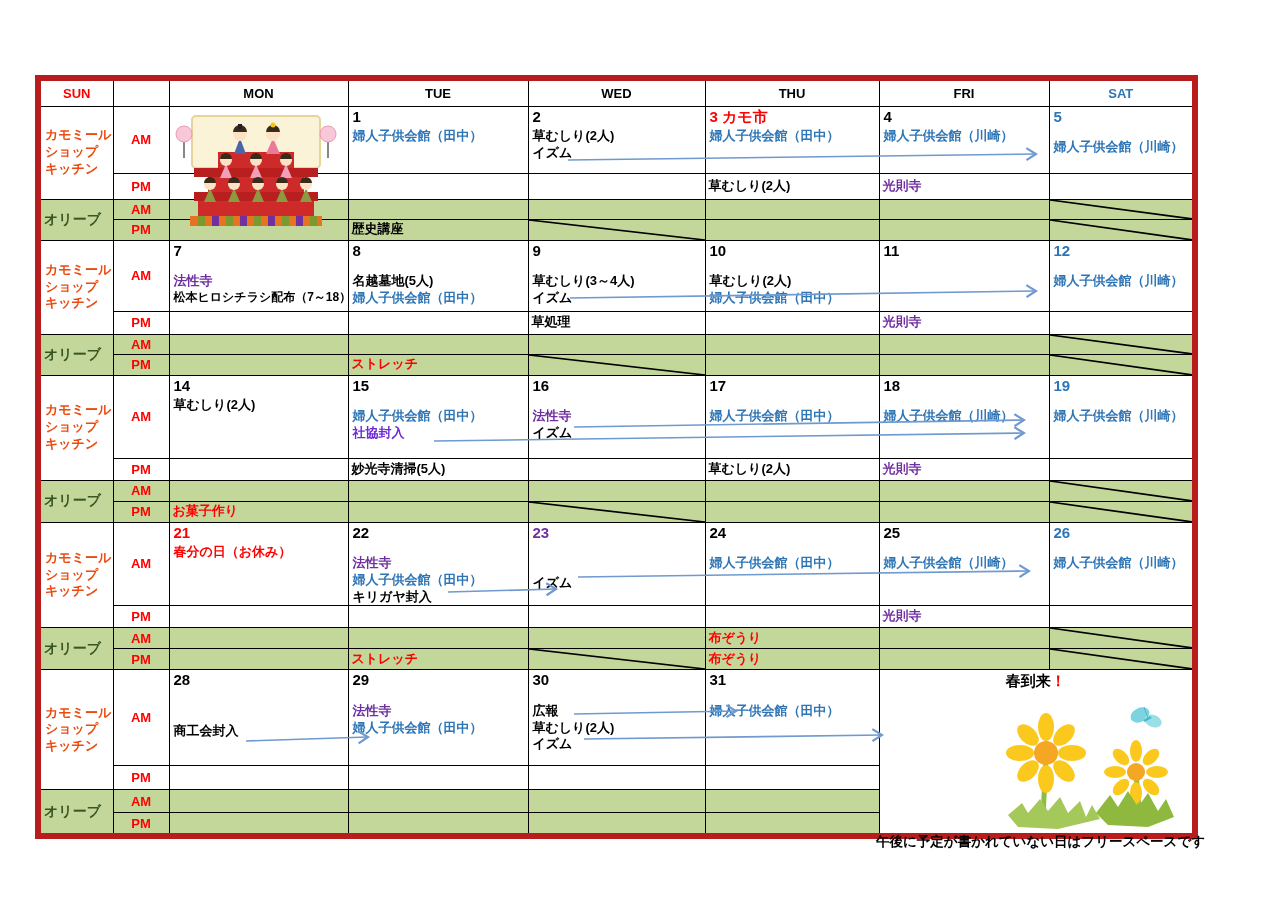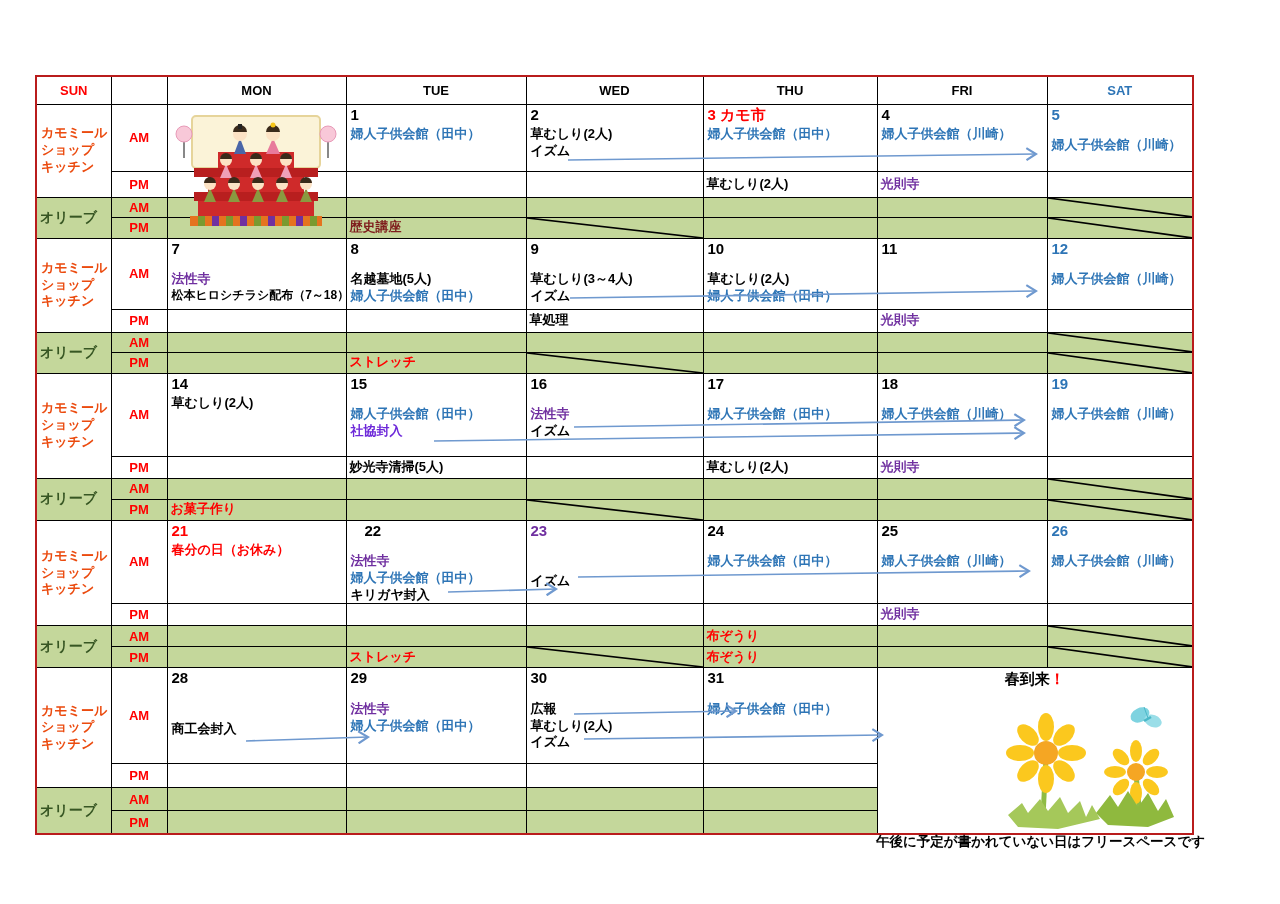--- a/index.html
+++ b/index.html
@@ -2,21 +2,21 @@
 <html><head>
 <meta charset="utf-8">
 <style>
   html,body{margin:0;padding:0;background:#fff;}
   body{font-family:"Liberation Sans","DejaVu Sans",sans-serif;font-weight:bold;color:#000;}
   #page{position:relative;width:1280px;height:904px;background:#fff;overflow:hidden;}
   #title{position:absolute;left:40px;top:16px;font-size:20px;letter-spacing:0.5px;white-space:nowrap;}
   #contact{position:absolute;top:48px;right:88px;font-size:15px;letter-spacing:1px;white-space:nowrap;}
   #note{position:absolute;left:876px;top:833px;font-size:13.5px;white-space:nowrap;}
   #tblwrap{position:absolute;left:35px;top:75px;}
-  table{border-collapse:collapse;table-layout:fixed;width:1157px;border:2px solid #b91c1c;}
+  table{border-collapse:collapse;table-layout:fixed;width:1157px;border:6px solid #b91c1c;}
   td{border:1.5px solid #000;box-sizing:border-box;overflow:hidden;}
   .hd{text-align:center;font-size:13px;}
   .side1{font-size:13px;line-height:1.32;padding-left:4px;vertical-align:middle;}
   .side2{font-size:14px;padding-left:3px;vertical-align:middle;}
   .ap{text-align:center;font-size:13px;vertical-align:middle;}
   .c{vertical-align:top;padding:1px 2px 0 4px;}
   .pmtd{vertical-align:middle;padding:0 3px;font-size:13px;}
   .g{background:#C4D79B;}
   .num{display:block;font-size:15px;line-height:1.15;}
   .ln{display:block;font-size:13px;line-height:1.3;white-space:nowrap;}
@@ -126,21 +126,21 @@
   <td class="g diagtd">
               <svg class="diag" viewBox="0 0 100 100" preserveAspectRatio="none">
                 <line x1="0" y1="0" x2="100" y2="100" stroke="#000" stroke-width="1.7" vector-effect="non-scaling-stroke"></line>
               </svg>
             </td>
 </tr>
 <tr style="height:21px">
   <td class="ap g" style="color: rgb(255, 0, 0);">PM</td>
   <td class="pmtd g"></td>
   <td class="pmtd g">
-              <span class="ln" style="color: #7f1d1d;">歴史講座</span>
+              <span class="ln" style="color: #000000;">歴史講座</span>
             </td>
   <td class="g diagtd">
               <svg class="diag" viewBox="0 0 100 100" preserveAspectRatio="none">
                 <line x1="0" y1="0" x2="100" y2="100" stroke="#000" stroke-width="1.7" vector-effect="non-scaling-stroke"></line>
               </svg>
             </td>
   <td class="pmtd g"></td>
   <td class="pmtd g"></td>
   <td class="g diagtd">
               <svg class="diag" viewBox="0 0 100 100" preserveAspectRatio="none">
@@ -343,21 +343,21 @@
     <span class="ln" style="color: rgb(235, 75, 15);">キッチン</span>
   </td>
   <td class="ap" style="color: rgb(255, 0, 0);">AM</td>
   <td class="c">
               <span class="num" style="color: rgb(255, 0, 0);">21</span>
               <div class="body">
                 <span class="ln" style="color: rgb(255, 0, 0);">春分の日（お休み）</span>
               </div>
             </td>
   <td class="c">
-              <span class="num" style="color: rgb(0, 0, 0); margin-left: 14px;">22</span>
+              <span class="num" style="color: rgb(0, 0, 0);">22</span>
               <div class="body gap">
                 <span class="ln" style="color: rgb(112, 48, 160);">法性寺</span>
                 <span class="ln" style="color: rgb(46, 117, 182);">婦人子供会館（田中）</span>
                 <span class="ln" style="color: rgb(0, 0, 0);">キリガヤ封入</span>
               </div>
             </td>
   <td class="c">
               <span class="num" style="color: rgb(112, 48, 160);">23</span>
               <div class="body gap2">
                 <span class="ln" style="color: rgb(0, 0, 0);">イズム</span>

